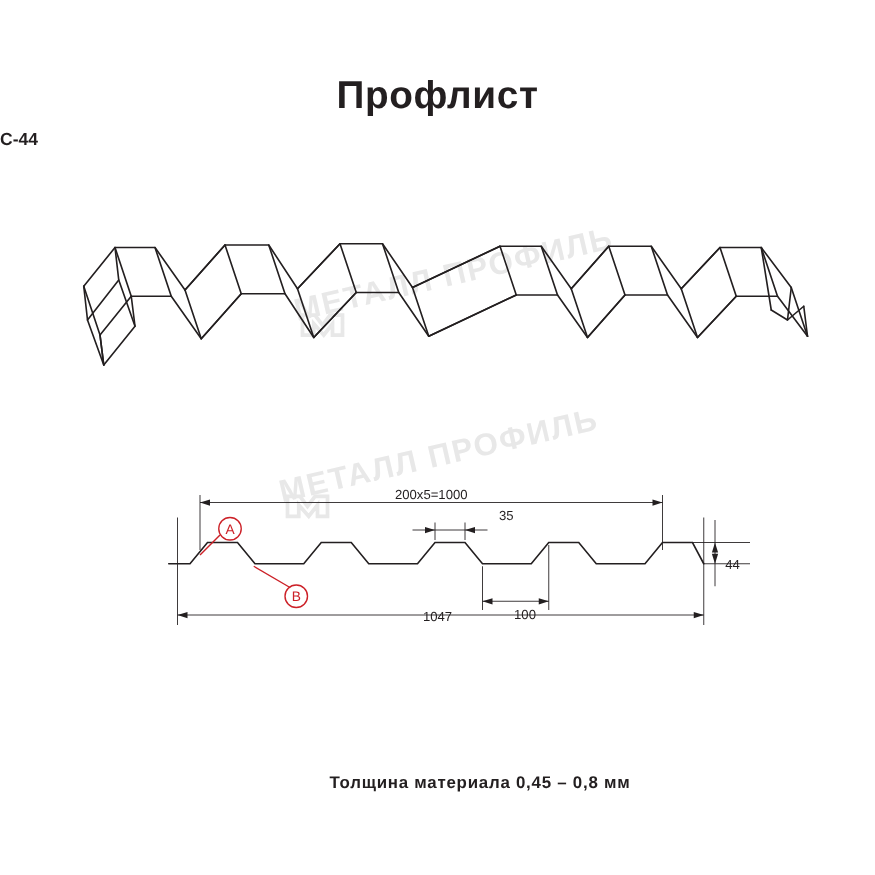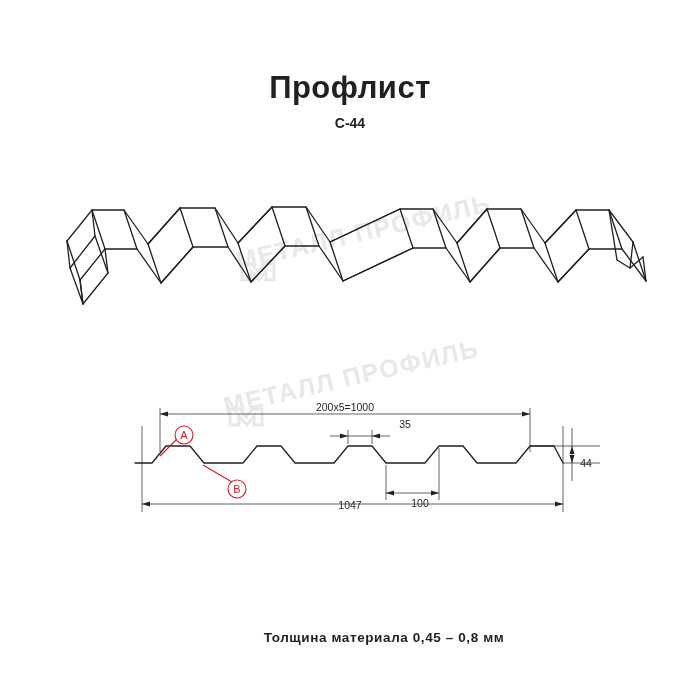--- a/index.html
+++ b/index.html
@@ -10,41 +10,41 @@
   body {
     width: 700px;
     height: 700px;
     font-family: "Liberation Sans", sans-serif;
     color: #231f20;
     position: relative;
     overflow: hidden;
   }
   .page {
     position: absolute;
-    left: 0; top: 12px;
+    left: 0; top: 0;
     width: 700px;
     height: 504px;
     border-radius: 30px;
   }
   .title {
     position: absolute;
     left: 0;
     top: 58px;
     width: 700px;
     text-align: center;
     font-size: 31px;
     font-weight: bold;
     letter-spacing: 0.5px;
   }
   .subtitle {
     position: absolute;
     left: 0;
     top: 103px;
     width: 700px;
-    text-align: center;
+    text-align: left;
     font-size: 14px;
     font-weight: bold;
   }
   .footer {
     position: absolute;
     left: 0;
     top: 618px;
     width: 700px;
     text-align: center;
     font-size: 13.5px;

